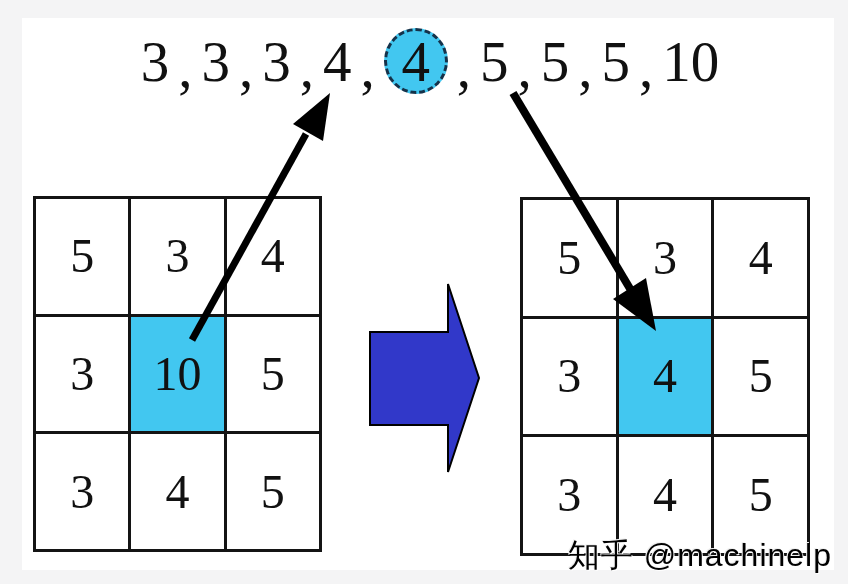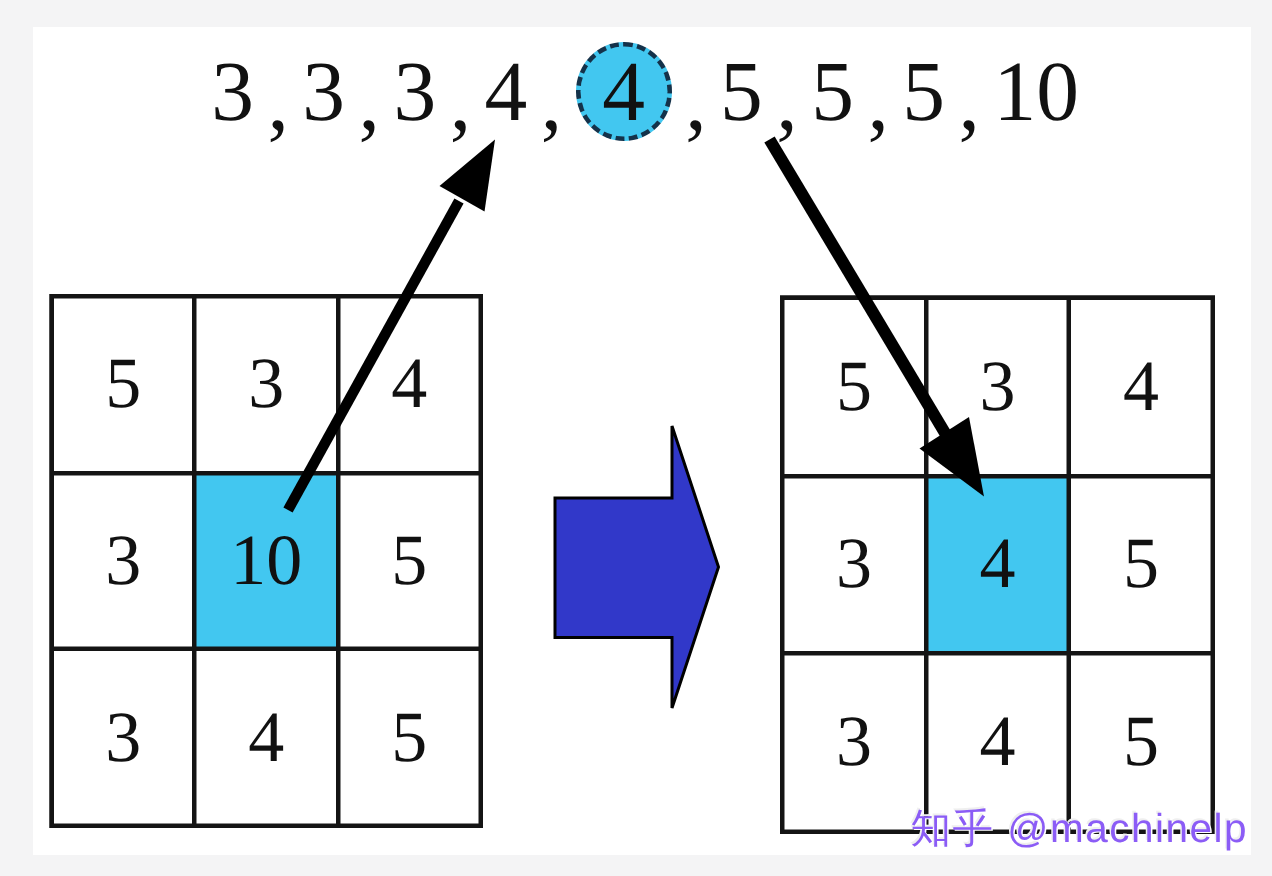--- a/index.html
+++ b/index.html
@@ -44,21 +44,21 @@
   .cell.hl{background:#42c7f0;}
   
   .overlay{
     position:absolute;left:0;top:0;width:848px;height:584px;
     pointer-events:none;
   }
   
   .watermark{
     position:absolute;right:16px;top:534px;
     font-family:"Liberation Sans","DejaVu Sans",sans-serif;
-    font-size:27px;color:#8b5cf6;
+    font-size:32px;color:#000000;
     text-shadow:1px 1px 0 #ffffff, -1px -1px 0 #efefef;
     letter-spacing:1px;
   }
 </style>
 </head>
 <body>
 
 <div class="canvas"></div>
 
 <div class="sequence">

